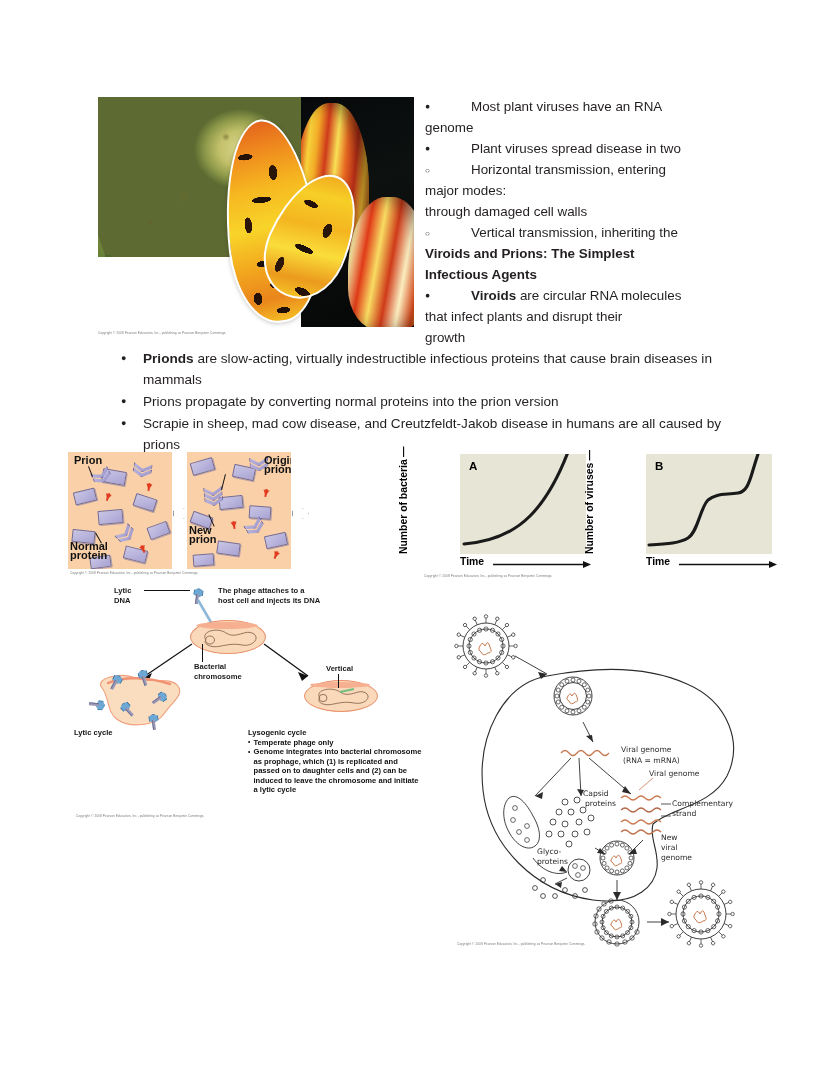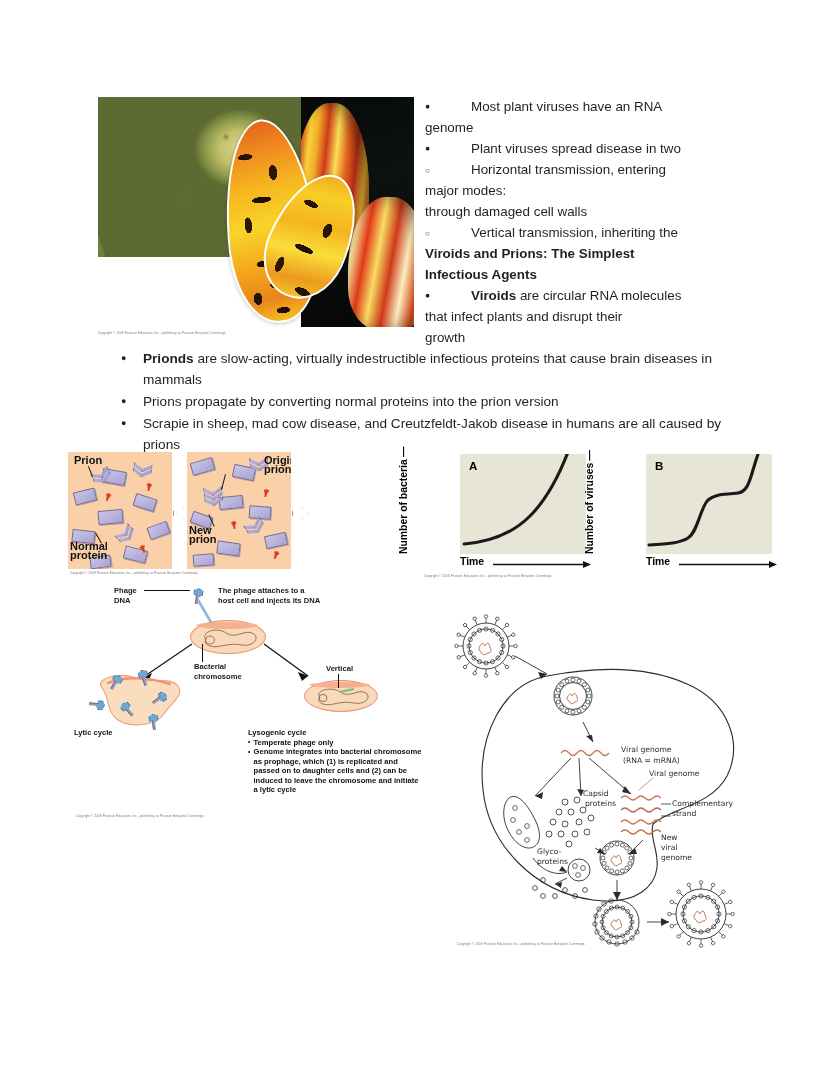--- a/index.html
+++ b/index.html
@@ -463,21 +463,21 @@
 
   <div class="phage-fig">
 
     <div class="phage-ico" style="left:120px; top:4px; transform:rotate(8deg);">
       <div class="phage-head"></div>
       <div class="phage-tail"></div>
     </div>
     <svg style="position:absolute; left:124px; top:14px;" width="24" height="28">
       <line x1="2" y1="2" x2="16" y2="26" stroke="#8fb8d8" stroke-width="2.6"></line>
     </svg>
-    <div class="pf-lbl" style="left:42px; top:2px;">Phage
+    <div class="pf-lbl" style="left:42px; top:2px;">Lytic
 DNA</div>
     <div class="lead-line" style="left:72px; top:6px; width:46px; height:.9px;"></div>
     <div class="pf-lbl" style="left:146px; top:2px;">The phage attaches to a
 host cell and injects its DNA</div>
 
     <div class="cell-body" style="left:118px; top:36px; width:74px; height:32px;"></div>
     <div class="cell-top" style="left:124px; top:38px; width:62px; height:7px;"></div>
     <svg style="position:absolute; left:122px; top:40px;" width="68" height="26">
       <path d="M 12 16 C 6 7, 24 3, 32 9 C 42 16, 52 4, 60 10 C 66 15, 58 23, 48 21 C 34 18, 24 25, 16 22 C 11 20, 10 18, 12 16 Z" fill="none" stroke="#8a6a52" stroke-width=".9"></path>
       <ellipse cx="16" cy="16" rx="4.5" ry="4" fill="none" stroke="#8a6a52" stroke-width=".9"></ellipse>

